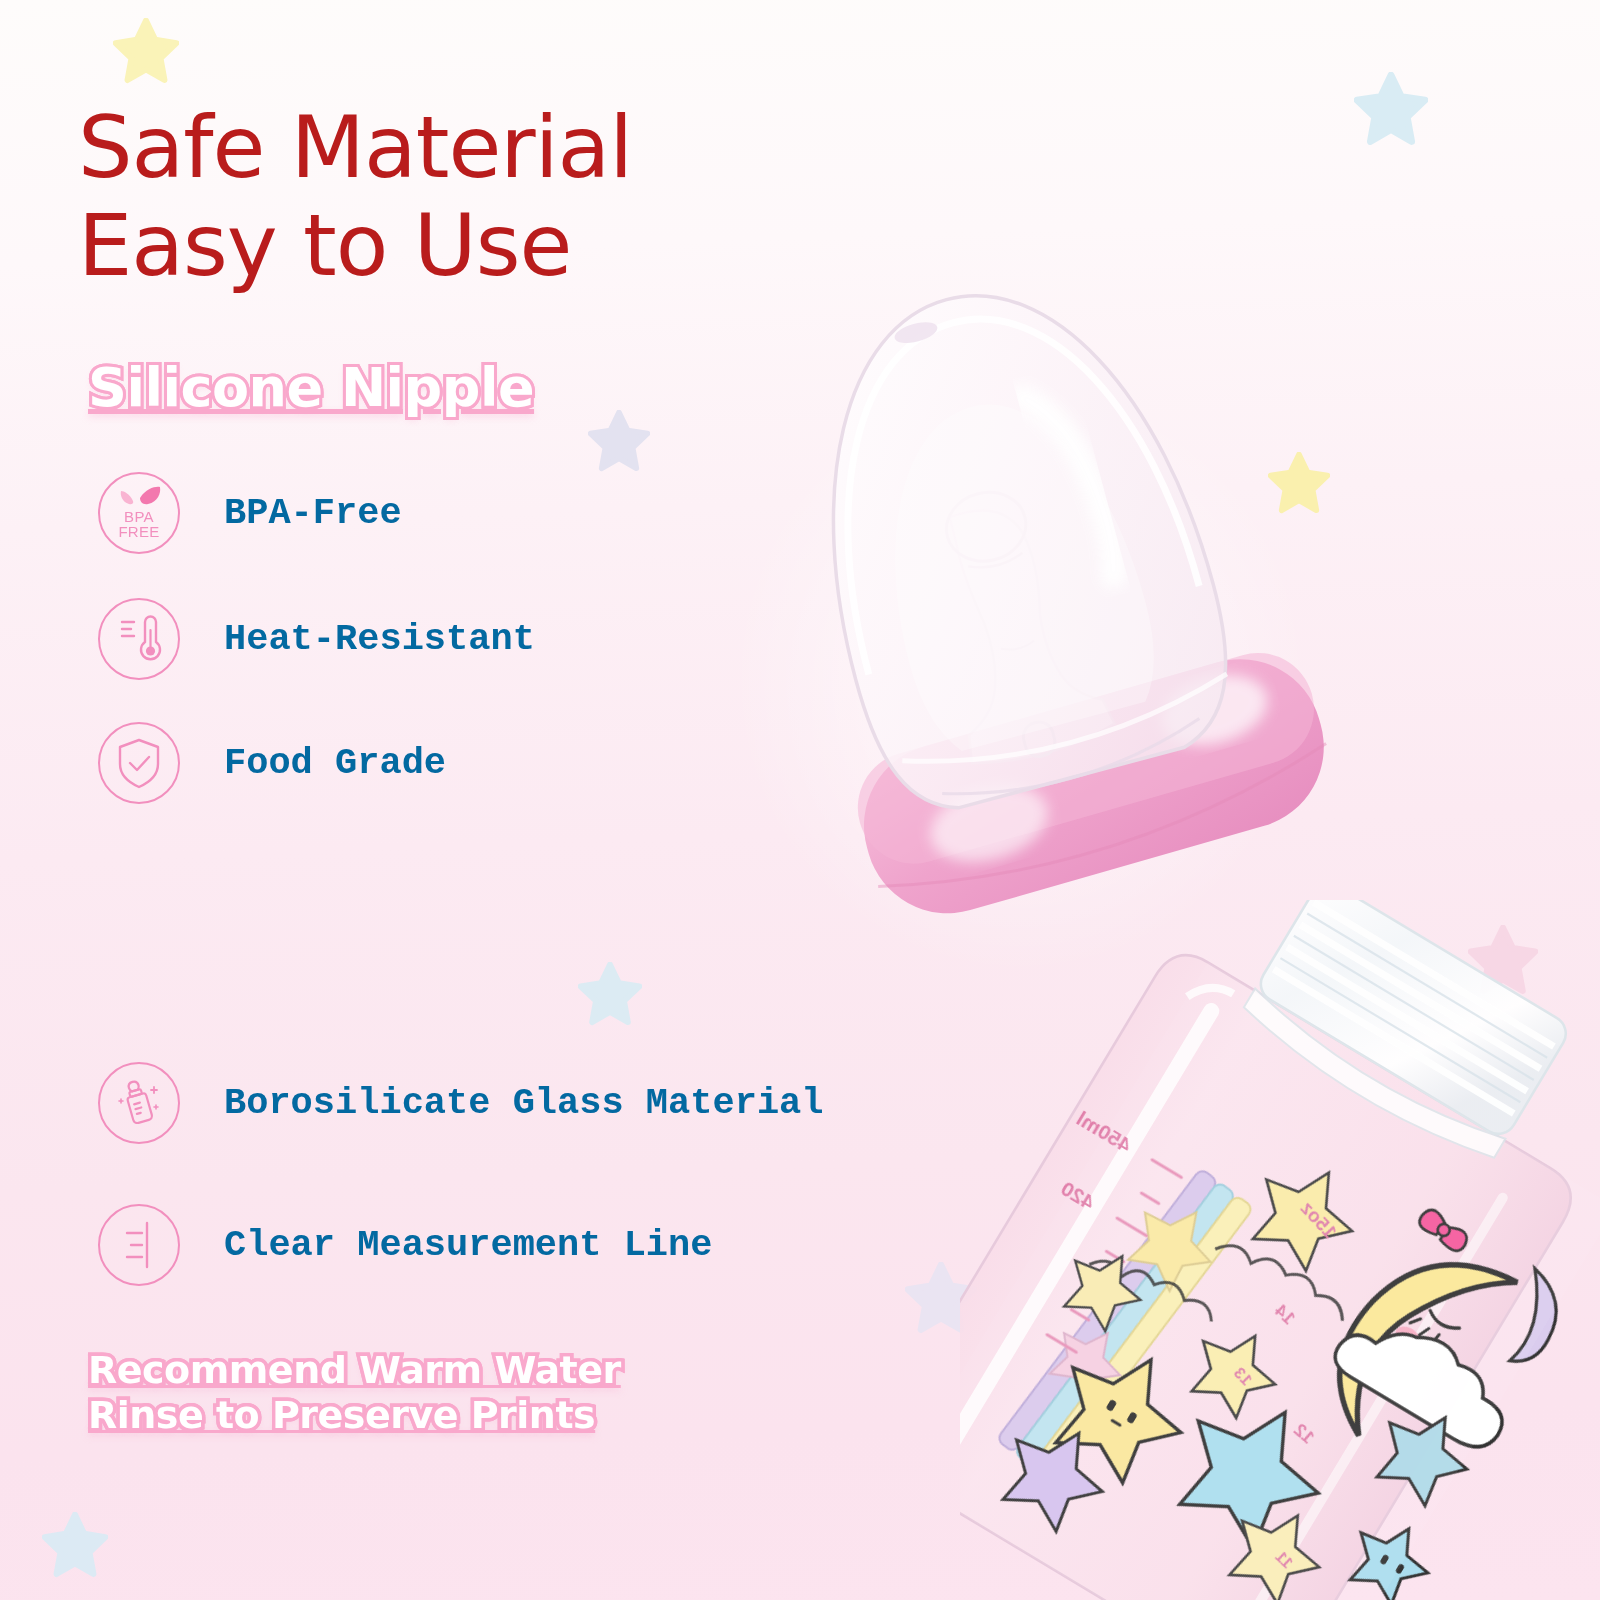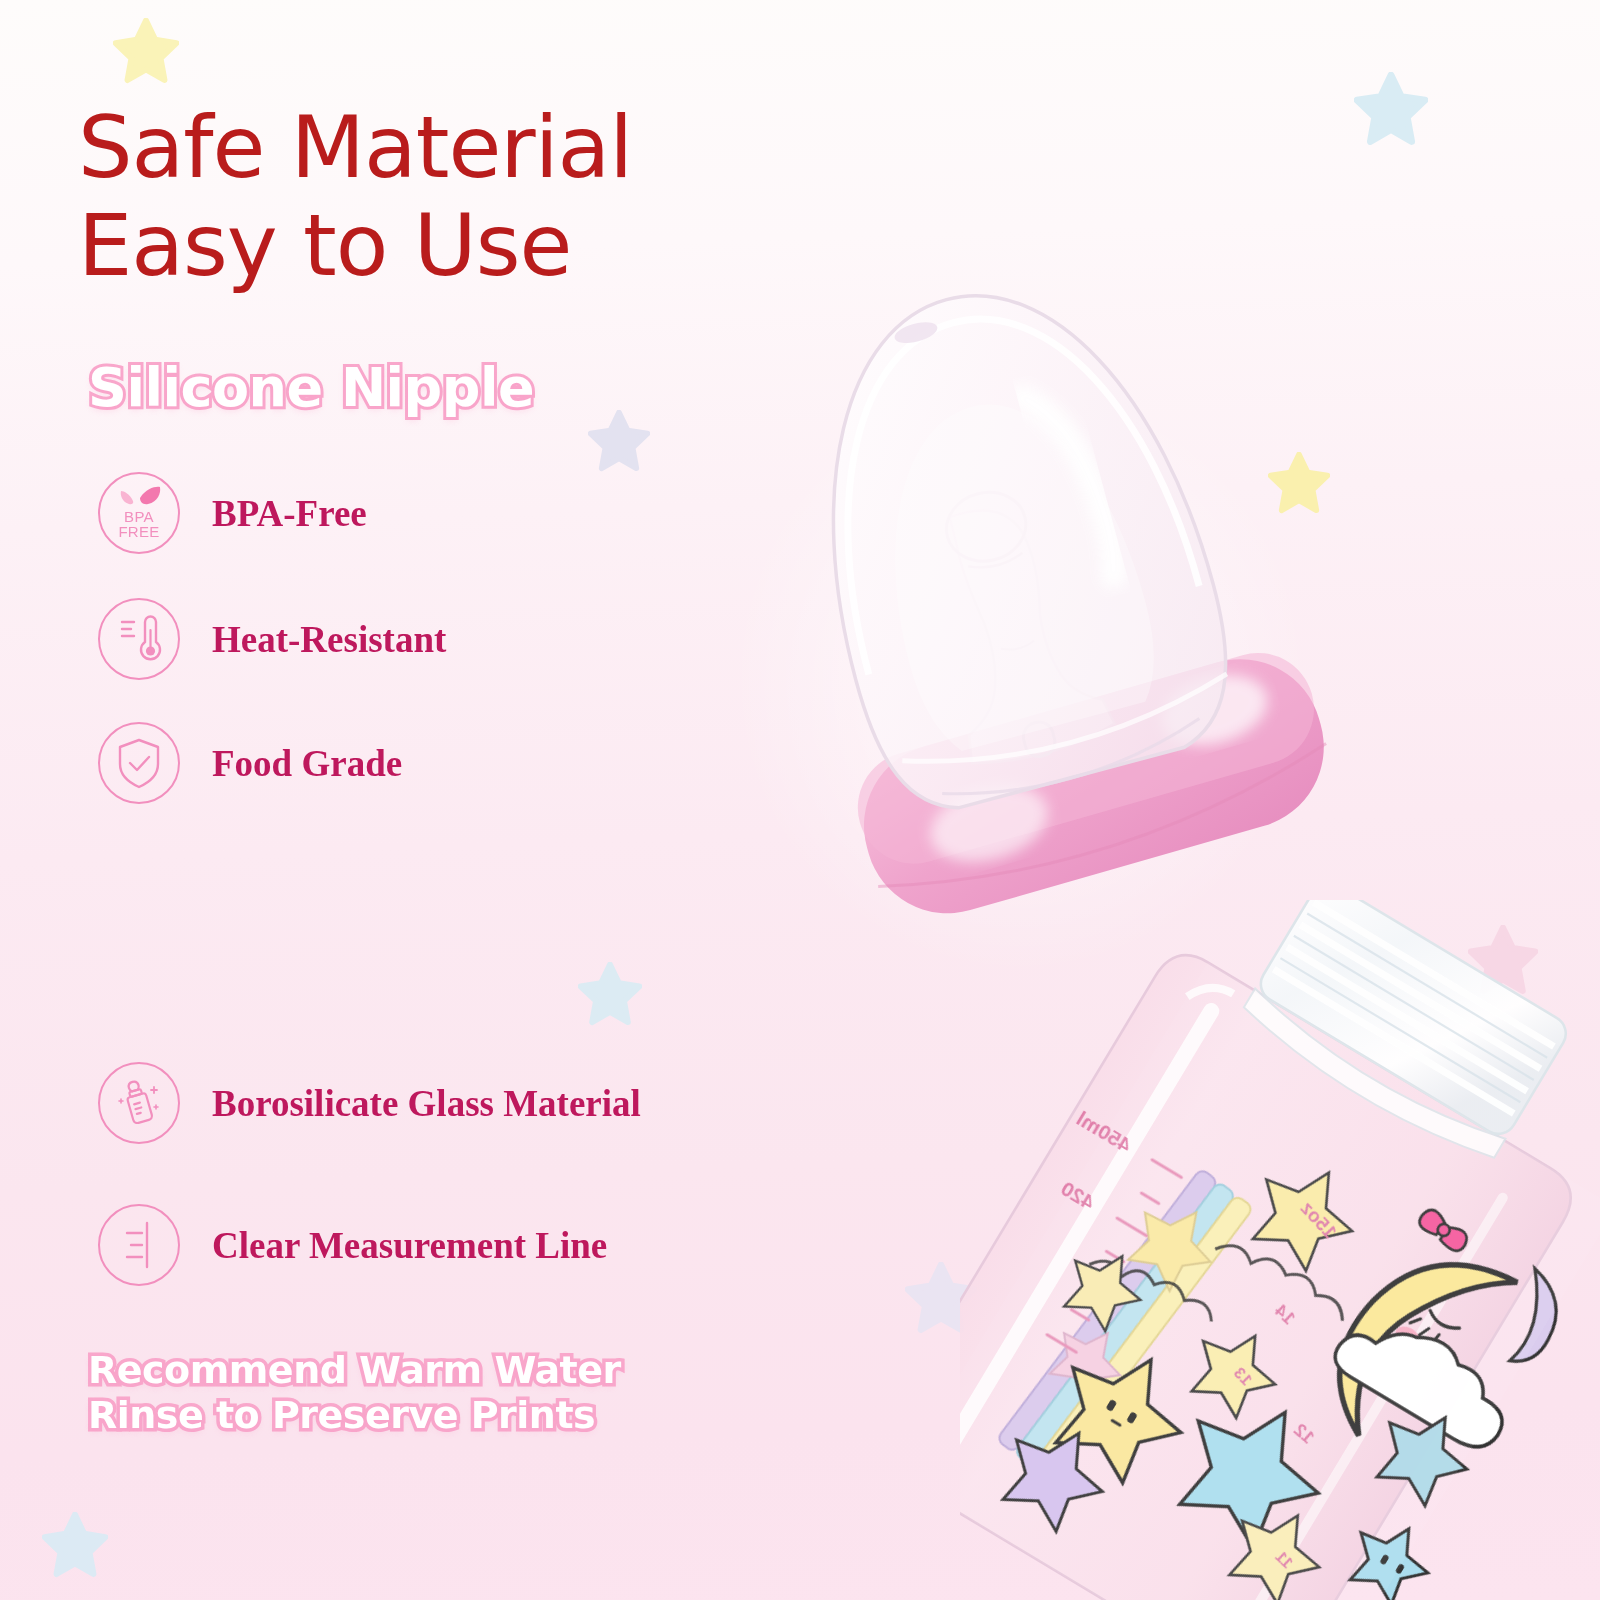--- a/index.html
+++ b/index.html
@@ -25,38 +25,39 @@
 
   
   .outline-head {
     position:absolute;
     font-family:"DejaVu Sans", sans-serif;
     font-weight:700; letter-spacing:-0.5px;
     color:#FFFFFF;
     -webkit-text-stroke:7px #F9A8CC;
     paint-order:stroke fill;
     text-shadow:0 3px 7px rgba(249,150,196,0.30);
+    text-decoration:underline;
   }
   .outline-head .sub2 { display:block; }
   #head-silicone { left:88px; top:358px; font-size:54px; line-height:1.1; -webkit-text-stroke-width:6px; }
   #head-glass    { left:88px; top:880px; font-size:58px; line-height:1.18; }
   #head-rinse    { left:88px; top:1348px; font-size:38px; line-height:1.18; }
 
   
-  .feature { position:absolute; display:flex; align-items:center; gap:32px; }
+  .feature { position:absolute; display:flex; align-items:center; gap:44px; }
   .feature .ico {
     width:82px; height:82px; flex:0 0 82px;
     border:2.5px solid #F28FBE; border-radius:50%;
     display:flex; align-items:center; justify-content:center;
     background:transparent;
   }
   .feature .ico svg { display:block; }
   .feature .flabel {
-    font-family:Liberation Serif, serif;
-    font-weight:700; font-size:37px; color:#be185d; white-space:nowrap;
+    font-family:Liberation Mono, monospace;
+    font-weight:700; font-size:37px; color:#0369a1; white-space:nowrap;
   }
   #feat-bpa   { left:98px; top:472px; }
   #feat-heat  { left:98px; top:598px; }
   #feat-food  { left:98px; top:722px; }
   #feat-boro  { left:98px; top:1062px;align-items:center; }
   #feat-meas  { left:98px; top:1204px; }
 
   .bpa-txt { font-family:"Liberation Sans", sans-serif; font-size:15px; font-weight:400;
              fill:#F28FBE; text-anchor:middle; letter-spacing:0.3px; }
 

